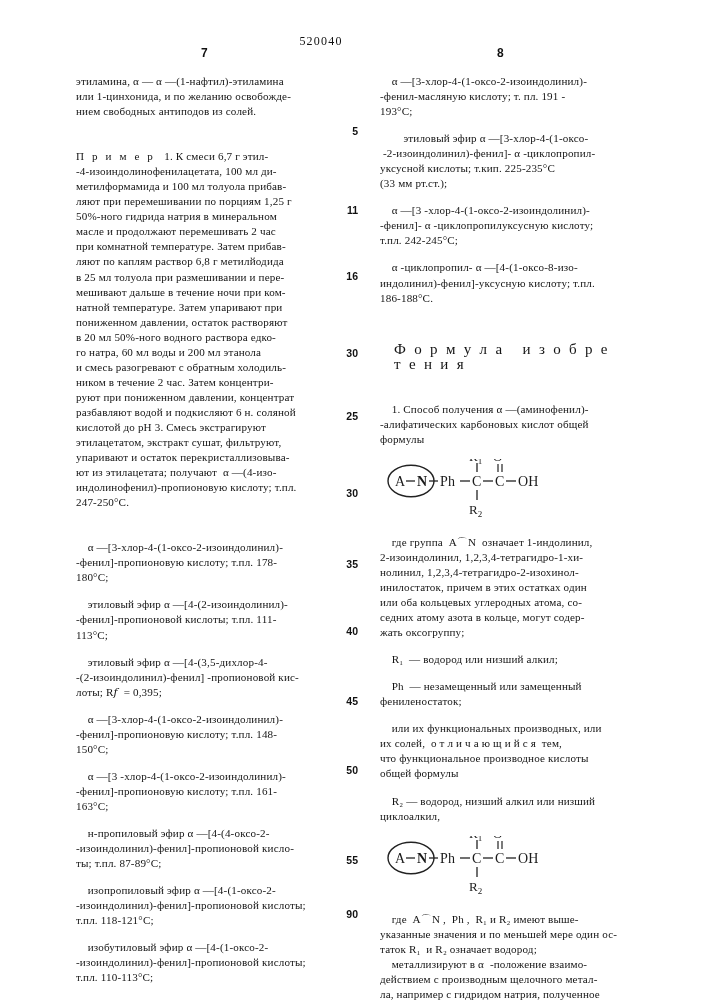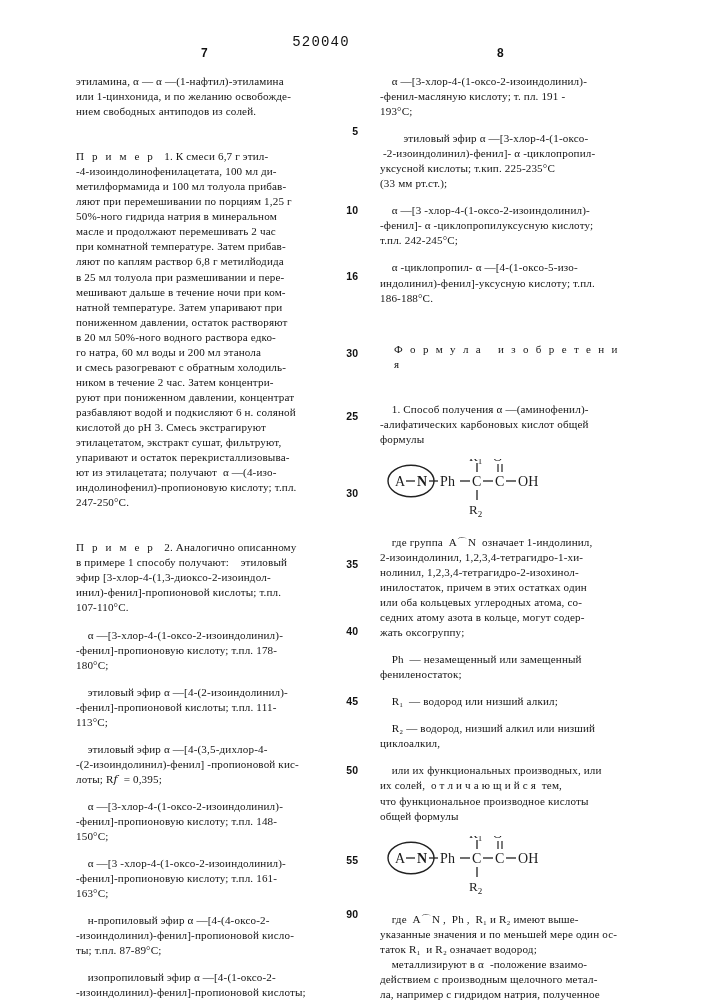--- a/index.html
+++ b/index.html
@@ -22,22 +22,22 @@
     box-sizing: border-box;
   }
 
   
   .patent-number {
     position: absolute;
     top: 34px;
     left: 0;
     width: 642px;
     text-align: center;
-    font-family: Liberation Mono, monospace;
-    font-size: 14px;
+    font-family: Liberation Serif, serif;
+    font-size: 12px;
     letter-spacing: 1.2px;
     color: #111;
   }
 
   
   .col-page-num {
     position: absolute;
     top: 46px;
     font-family: "Liberation Sans", "DejaVu Sans", sans-serif;
     font-size: 12px;
@@ -70,21 +70,21 @@
 
   
 
   .spaced {
     letter-spacing: 2.6px;
   }
   .center-head {
     text-align: left;
     padding-left: 14px;
     letter-spacing: 2.3px;
-    font-size: 11px;
+    font-size: 15px;
   }
 
   
   .line-numbers {
     position: absolute;
     left: 336px;
     top: 62px;
     width: 22px;
     font-family: "Liberation Sans", "DejaVu Sans", sans-serif;
     font-size: 10.5px;
@@ -113,21 +113,21 @@
 
 <div class="page">
 
   <div class="patent-number">520040</div>
 
   <div class="col-page-num left">7</div>
   <div class="col-page-num right">8</div>
 
   <div class="line-numbers">
     <span style="top:63px">5</span>
-    <span style="top:142px">10</span>
+    <span style="top:142px">11</span>
     <span style="top:208px">16</span>
     <span style="top:285px">30</span>
     <span style="top:348px">25</span>
     <span style="top:425px">30</span>
     <span style="top:496px">35</span>
     <span style="top:563px">40</span>
     <span style="top:633px">45</span>
     <span style="top:702px">50</span>
     <span style="top:792px">55</span>
     <span style="top:846px">90</span>
@@ -161,25 +161,20 @@
 разбавляют водой и подкисляют 6 н. соляной
 кислотой до рН 3. Смесь экстрагируют
 этилацетатом, экстракт сушат, фильтруют,
 упаривают и остаток перекристаллизовыва-
 ют из этилацетата; получают  α —(4-изо-
 индолинофенил)-пропионовую кислоту; т.пл.
 247-250°С.</span></p>
 
     <div class="small-gap"></div>
 
-    <p><span class="spaced">П р и м е р</span><span>   2. Аналогично описанному
-в примере 1 способу получают:    этиловый
-эфир [3-хлор-4-(1,3-диоксо-2-изоиндол-
-инил)-фенил]-пропионовой кислоты; т.пл.
-107-110°С.</span></p>
 
     <p>    α —[3-хлор-4-(1-оксо-2-изоиндолинил)-
 -фенил]-пропионовую кислоту; т.пл. 178-
 180°С;</p>
     <p>    этиловый эфир α —[4-(2-изоиндолинил)-
 -фенил]-пропионовой кислоты; т.пл. 111-
 113°С;</p>
     <p>    этиловый эфир α —[4-(3,5-дихлор-4-
 -(2-изоиндолинил)-фенил] -пропионовой кис-
 лоты; R𝑓  = 0,395;</p>
@@ -205,21 +200,21 @@
     <p>    α —[3-хлор-4-(1-оксо-2-изоиндолинил)-
 -фенил-масляную кислоту; т. пл. 191 -
 193°С;</p>
     <p>        этиловый эфир α —[3-хлор-4-(1-оксо-
  -2-изоиндолинил)-фенил]- α -циклопропил-
 уксусной кислоты; т.кип. 225-235°С
 (33 мм рт.ст.);</p>
     <p>    α —[3 -хлор-4-(1-оксо-2-изоиндолинил)-
 -фенил]- α -циклопропилуксусную кислоту;
 т.пл. 242-245°С;</p>
-    <p>    α -циклопропил- α —[4-(1-оксо-5-изо-
+    <p>    α -циклопропил- α —[4-(1-оксо-8-изо-
 индолинил)-фенил]-уксусную кислоту; т.пл.
 186-188°С.</p>
 
     <div class="para-gap"></div>
 
     <p class="center-head">Ф о р м у л а   и з о б р е т е н и я</p>
 
     <div class="small-gap"></div>
 
     <p>    1. Способ получения α —(аминофенил)-
@@ -259,29 +254,29 @@
       </svg>
     </div>
 
     <p>    где группа  A⌒N  означает 1-индолинил,
 2-изоиндолинил, 1,2,3,4-тетрагидро-1-хи-
 нолинил, 1,2,3,4-тетрагидро-2-изохинол-
 инилостаток, причем в этих остатках один
 или оба кольцевых углеродных атома, со-
 седних атому азота в кольце, могут содер-
 жать оксогруппу;</p>
+    <p>    R₁  — водород или низший алкил;</p>
     <p>    Ph  — незамещенный или замещенный
 фениленостаток;</p>
-    <p>    R₁  — водород или низший алкил;</p>
-    <p>    R₂ — водород, низший алкил или низший
-циклоалкил,</p>
     <p>    или их функциональных производных, или
 их солей,  о т л и ч а ю щ и й с я  тем,
 что функциональное производное кислоты
 общей формулы</p>
+    <p>    R₂ — водород, низший алкил или низший
+циклоалкил,</p>
 
     <div class="formula">
       <svg width="230" height="62" viewBox="0 0 230 62">
         <path d="M 6 22 A 22 15 0 0 1 52 22" fill="none" stroke="#222" stroke-width="1.4"></path>
         <path d="M 6 22 A 22 15 0 0 0 52 22" fill="none" stroke="#222" stroke-width="1.4"></path>
         <text x="13" y="27" font-family="'Liberation Serif', serif" font-size="14" fill="#1a1a1a">A</text>
         <line x1="24" y1="22" x2="33" y2="22" stroke="#222" stroke-width="1.3"></line>
         <text x="35" y="27" font-family="'Liberation Serif', serif" font-size="14" font-weight="bold" fill="#1a1a1a">N</text>
         <line x1="47" y1="22" x2="56" y2="22" stroke="#222" stroke-width="1.3"></line>
         <text x="58" y="27" font-family="'Liberation Serif', serif" font-size="14" fill="#1a1a1a">Ph</text>

